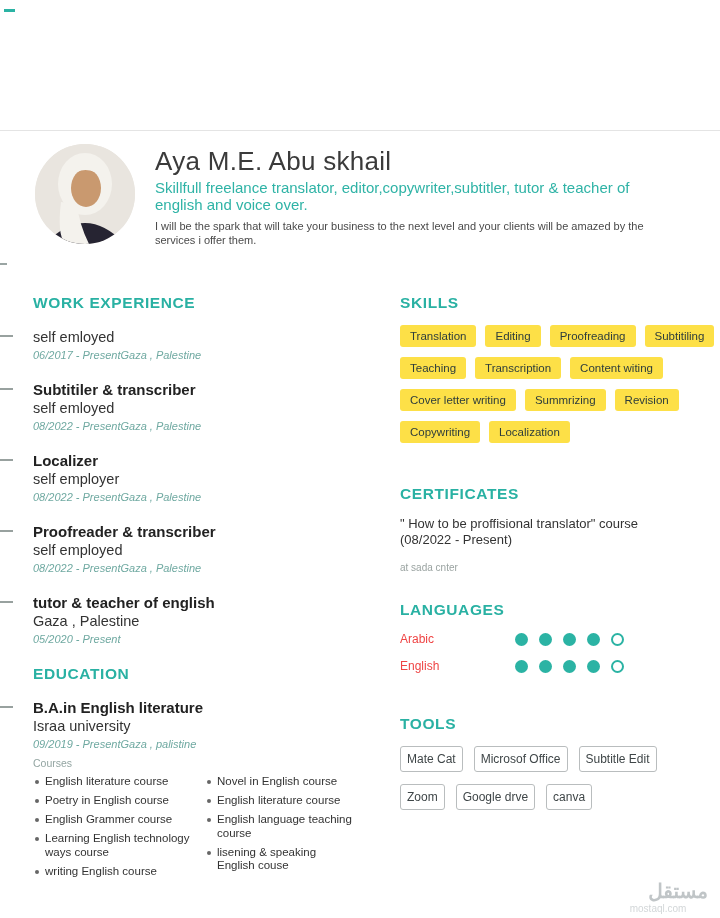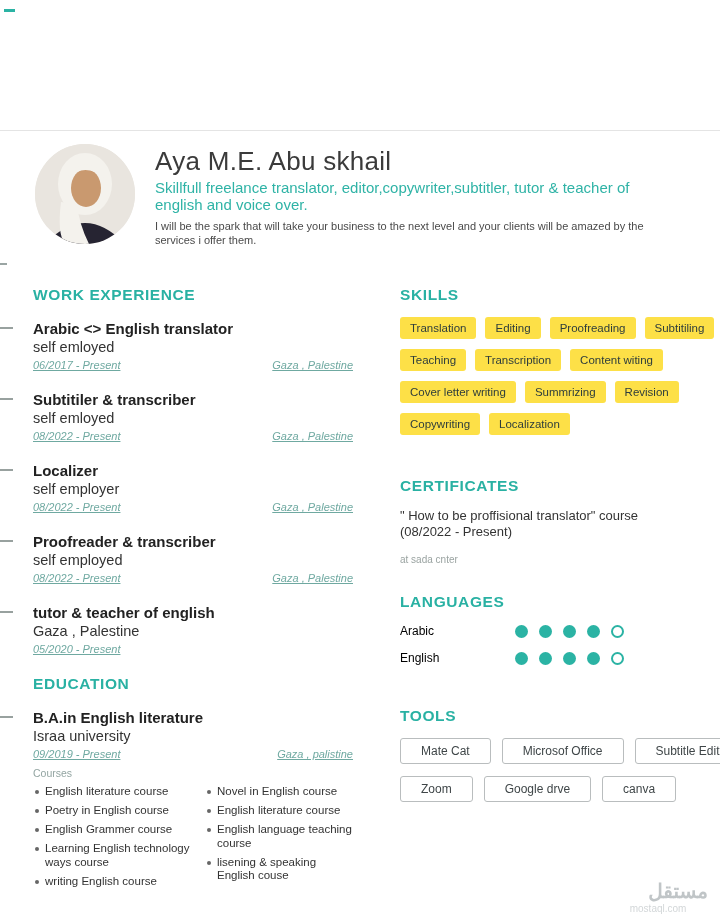--- a/index.html
+++ b/index.html
@@ -36,36 +36,36 @@
   .summary {
     position:absolute; left:155px; top:219px; width:520px; margin:0;
     font-size:11px; line-height:14px; color:#4a4a4a;
   }
 
   
   .left-col  { position:absolute; left:33px;  top:286px; width:320px; }
   .right-col { position:absolute; left:400px; top:286px; width:316px; }
 
   .section-heading {
-    margin:0 0 16px; font-size:15.5px; font-weight:bold;
+    margin:8px 0 16px; font-size:15.5px; font-weight:bold;
     color:#29b1a3; letter-spacing:.6px;
   }
   .right-col .section-heading { margin-bottom:13px; }
 
   
   .entry { position:relative; margin-bottom:18px; }
   .entry::before {
     content:""; position:absolute; left:-33px; top:7px;
     width:13px; height:2px; background:#98a19f;
   }
   .job-title { font-size:15px; font-weight:bold; color:#222; line-height:18px; }
   .job-sub   { font-size:14.5px; color:#333; line-height:18px; }
   .meta-row {
-    display:flex; justify-content:space-between; margin-top:3px;
-    font-size:11px; font-style:italic; color:#6fa9a1; height:14px;text-decoration:underline;
+    display:flex; justify-content:flex-start; margin-top:3px;
+    font-size:11px; font-style:italic; color:#6fa9a1; height:14px;
   }
   .edu-heading { margin-top:18px; }
 
   .courses-label { margin-top:5px; font-size:10.5px; color:#93a5a2; }
   .courses { display:flex; margin-top:6px; }
   .courses ul { list-style:none; margin:0; padding:0; }
   .courses .col1 { width:172px; }
   .courses .col2 { width:148px; }
   .courses li {
     position:relative; padding-left:12px;
@@ -86,31 +86,31 @@
   
   .certs { margin-bottom:28px; }
   .cert { margin-bottom:14px; }
   .cert-title { font-size:13px; color:#333; line-height:16px; white-space:pre-line; }
   .cert-note  { font-size:10px; color:#9aa3a1; margin-top:2px; }
   .cert-note:empty { display:none; }
 
   
   .langs { margin-bottom:42px; }
   .lang-row { display:flex; align-items:center; margin-bottom:13px; }
-  .lang-name { width:115px; font-size:12px; color:#000000; }
+  .lang-name { width:115px; font-size:12px; color:#ef4444; }
   .dots { display:flex; gap:11px; align-items:center; }
   .dot { width:13px; height:13px; border-radius:50%; box-sizing:border-box; }
   .dot.filled { background:#2bb3a4; }
   .dot.empty  { border:2px solid #2bb3a4; background:#fff; }
 
   
   .tool-row { display:flex; gap:11px; margin-bottom:12px; }
   .tool-chip {
     border:1px solid #b9bdbe; border-radius:3px; background:#fff;
-    padding:5px 20px; font-size:12px; color:#3f4648; white-space:nowrap;
+    padding:5px 6px; font-size:12px; color:#3f4648; white-space:nowrap;
   }
 
   
   .watermark { position:absolute; right:12px; bottom:4px; text-align:center; opacity:.55; }
   .wm-title  { font-size:20px; font-weight:bold; color:#8e979b; line-height:24px;margin-left:40px; }
   .wm-domain { font-size:10px; color:#aeb5b8; }
 </style>
 </head>
 <body>
 
@@ -133,21 +133,20 @@
     </div>
     <h1 class="name">Aya M.E. Abu skhail</h1>
     <p class="tagline">Skillfull freelance translator, editor,copywriter,subtitler, tutor &amp; teacher of english and voice over.</p>
     <p class="summary">I will be the spark that will take your business to the next level and your clients will be amazed by the services i offer them.</p>
   </div>
 
   <section class="left-col">
     <h2 class="section-heading">WORK EXPERIENCE</h2>
 
     <div class="entry">
-      <div class="job-title">Arabic &lt;&gt; English translator</div>
       <div class="job-sub">self emloyed</div>
       <div class="meta-row">
         <span>06/2017 - Present</span>
         <span>Gaza , Palestine</span>
       </div>
     </div>
 
     <div class="entry">
       <div class="job-title">Subtitiler &amp; transcriber</div>
       <div class="job-sub">self emloyed</div>

